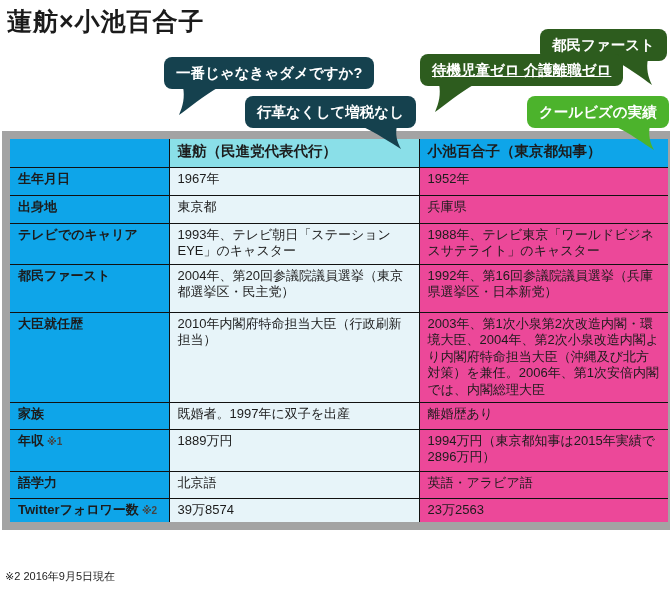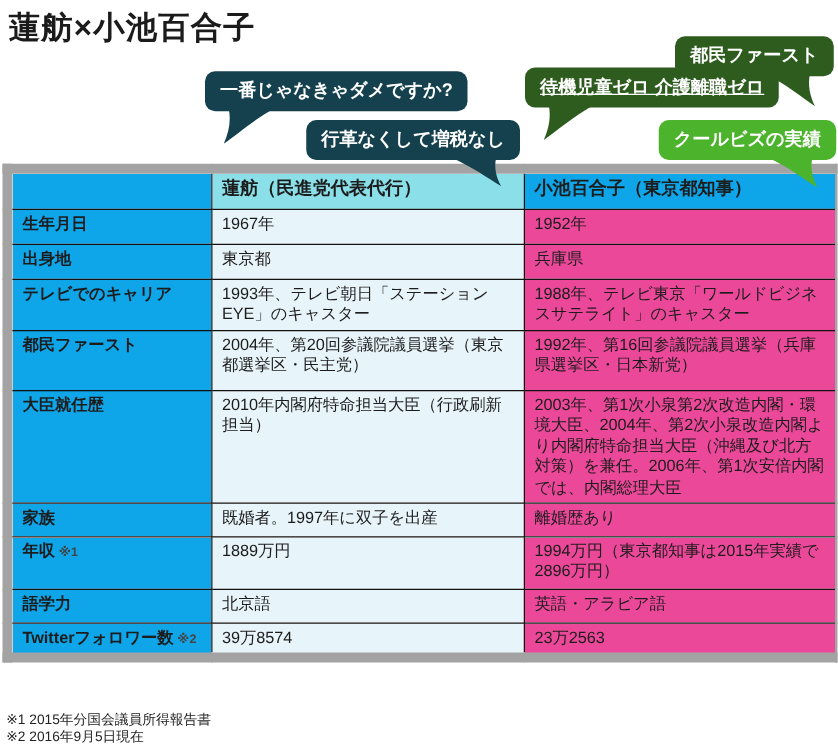--- a/index.html
+++ b/index.html
@@ -145,17 +145,16 @@
     </tr>
     <tr style="height:28px">
       <td class="lbl"><span>Twitterフォロワー数</span><span class="note">※2</span></td>
       <td class="c-renho">39万8574</td>
       <td class="c-koike">23万2563</td>
     </tr>
   </tbody>
     </table>
 
   <div class="footnotes">
-    <div>※1 2015年分国会議員所得報告書</div>
     <div>※2 2016年9月5日現在</div>
   </div>
 
 </div>
 
 </body></html>

